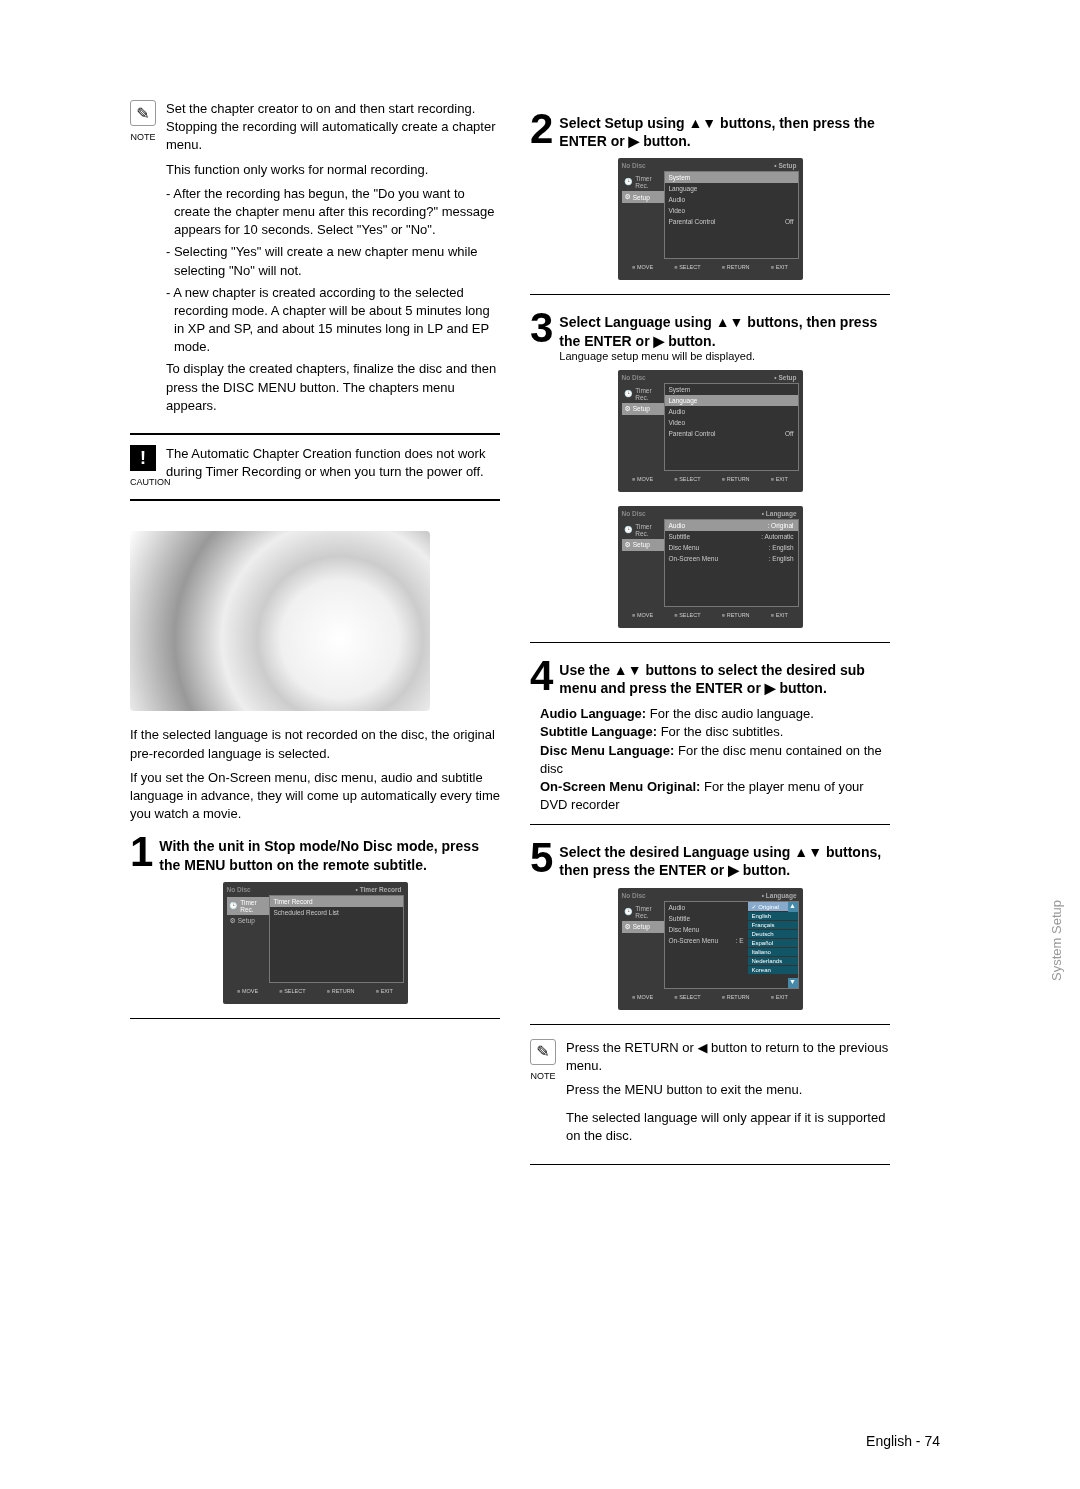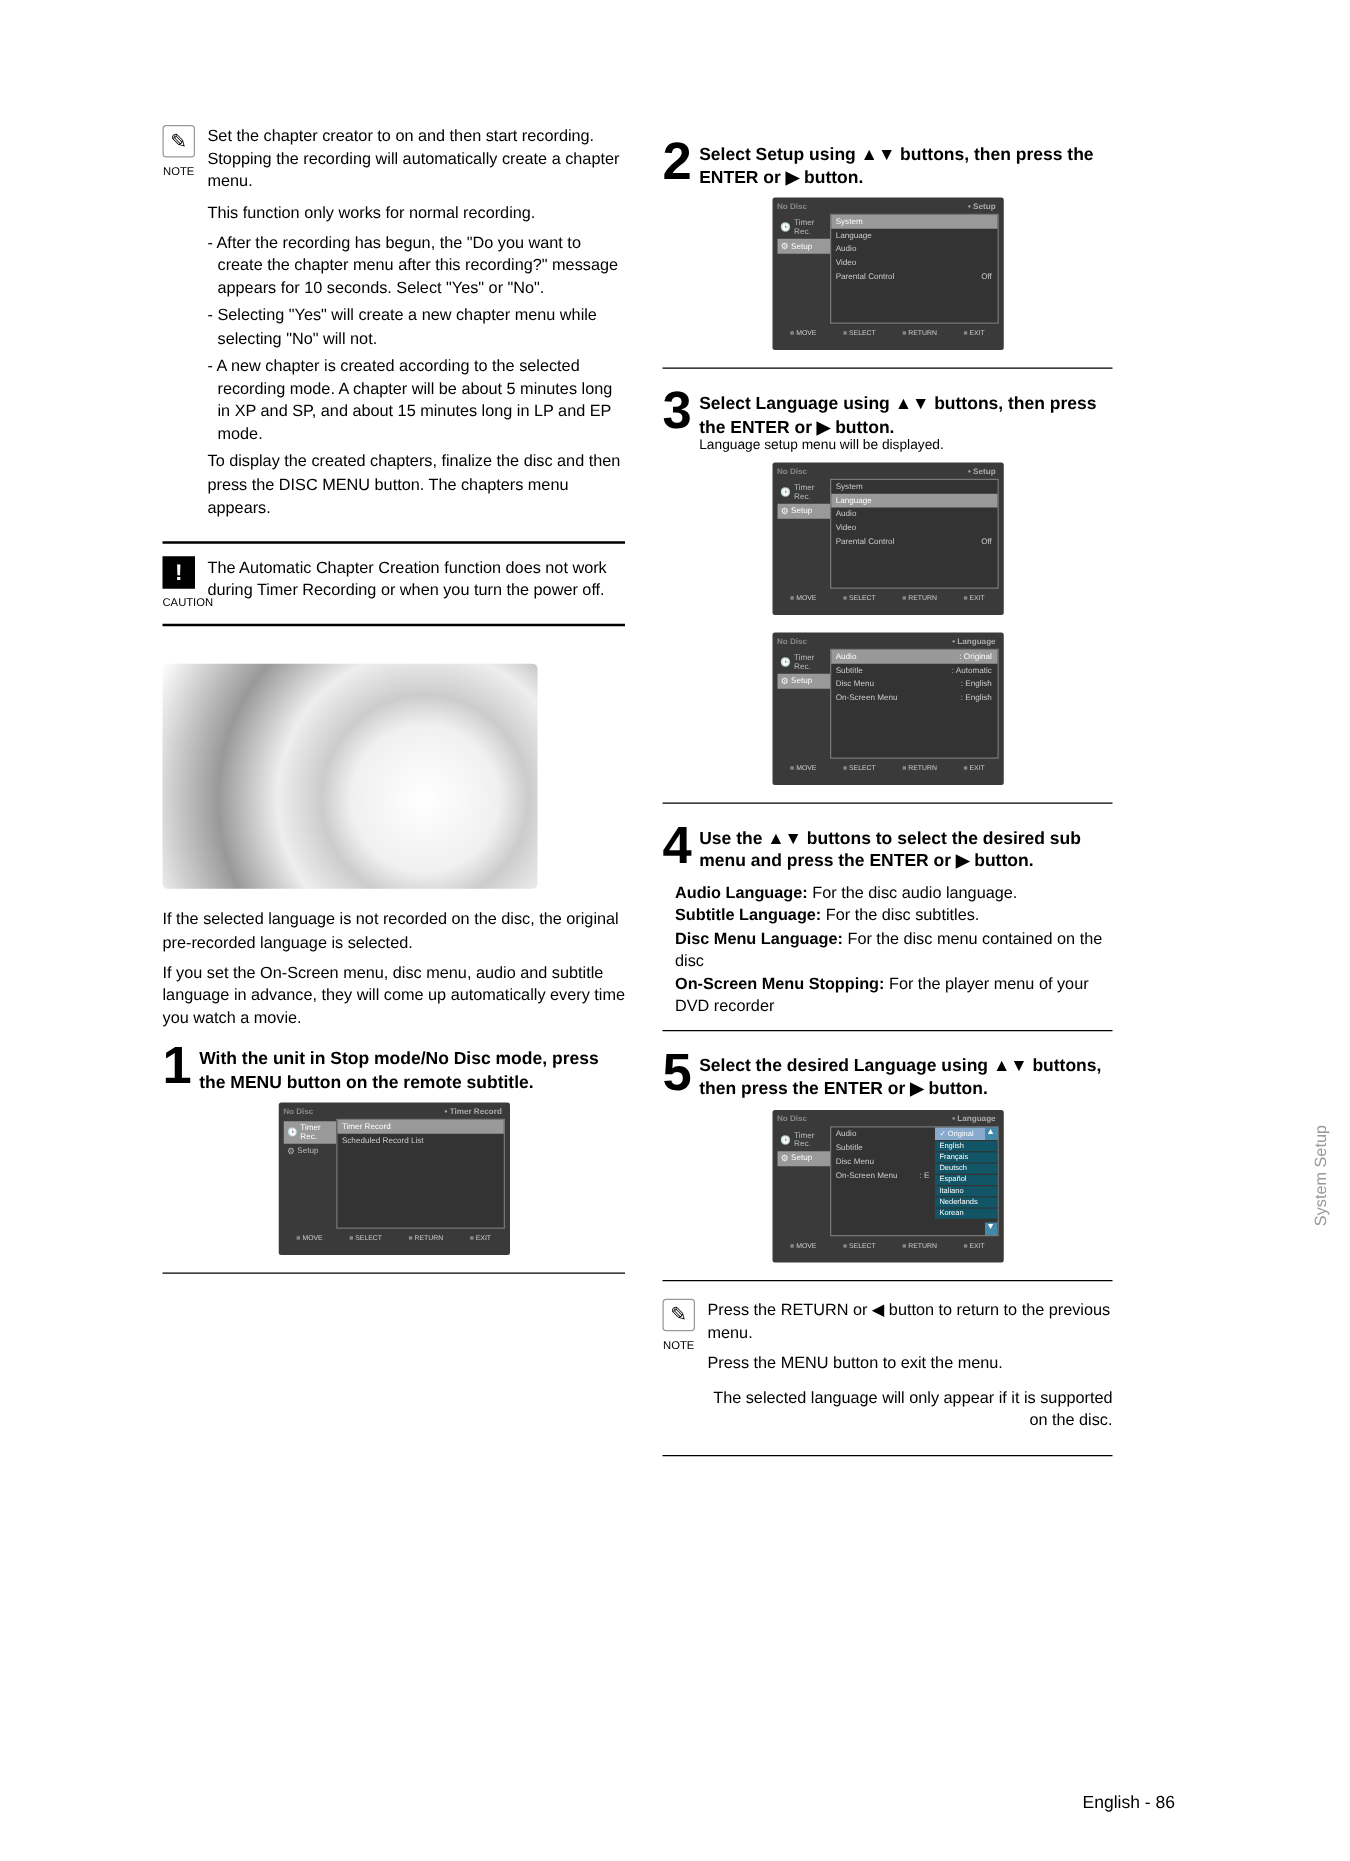--- a/index.html
+++ b/index.html
@@ -323,21 +323,21 @@
 
     <div class="step">
       <div class="step-num">4</div>
       <div class="step-text">Use the ▲▼ buttons to select the desired sub menu and press the ENTER or ▶ button.</div>
     </div>
 
     <div class="sub-items-list">
       <p><span class="b">Audio Language:</span> <span>For the disc audio language.</span></p>
       <p><span class="b">Subtitle Language:</span> <span>For the disc subtitles.</span></p>
       <p><span class="b">Disc Menu Language:</span> <span>For the disc menu contained on the disc</span></p>
-      <p><span class="b">On-Screen Menu Stopping:</span> <span>For the player menu of your DVD recorder</span></p>
+      <p><span class="b">On-Screen Menu Original:</span> <span>For the player menu of your DVD recorder</span></p>
     </div>
 
     <hr class="thin-divider">
 
     <div class="step">
       <div class="step-num">5</div>
       <div class="step-text">Select the desired Language using ▲▼ buttons, then press the ENTER or ▶ button.</div>
     </div>
 
     <div class="osd">
@@ -397,22 +397,22 @@
     <hr class="thin-divider">
 
     <div class="note-box">
       <div>
         <div class="note-icon">✎</div>
         <div class="note-label">NOTE</div>
       </div>
       <div class="note-text">
         <p class="para">Press the RETURN or ◀ button to return to the previous menu.</p>
         <p class="para">Press the MENU button to exit the menu.</p>
-        <p class="para" style="margin-top:10px;text-align:right;">The selected language will only appear if it is supported on the disc.</p>
+        <p class="para" style="margin-top:10px;">The selected language will only appear if it is supported on the disc.</p>
       </div>
     </div>
 
     <hr class="thin-divider">
   </div>
 </div>
 
 <div class="side-tab">System Setup</div>
-<div class="page-num">English - 86</div>
+<div class="page-num">English - 74</div>
 
 </body></html>

